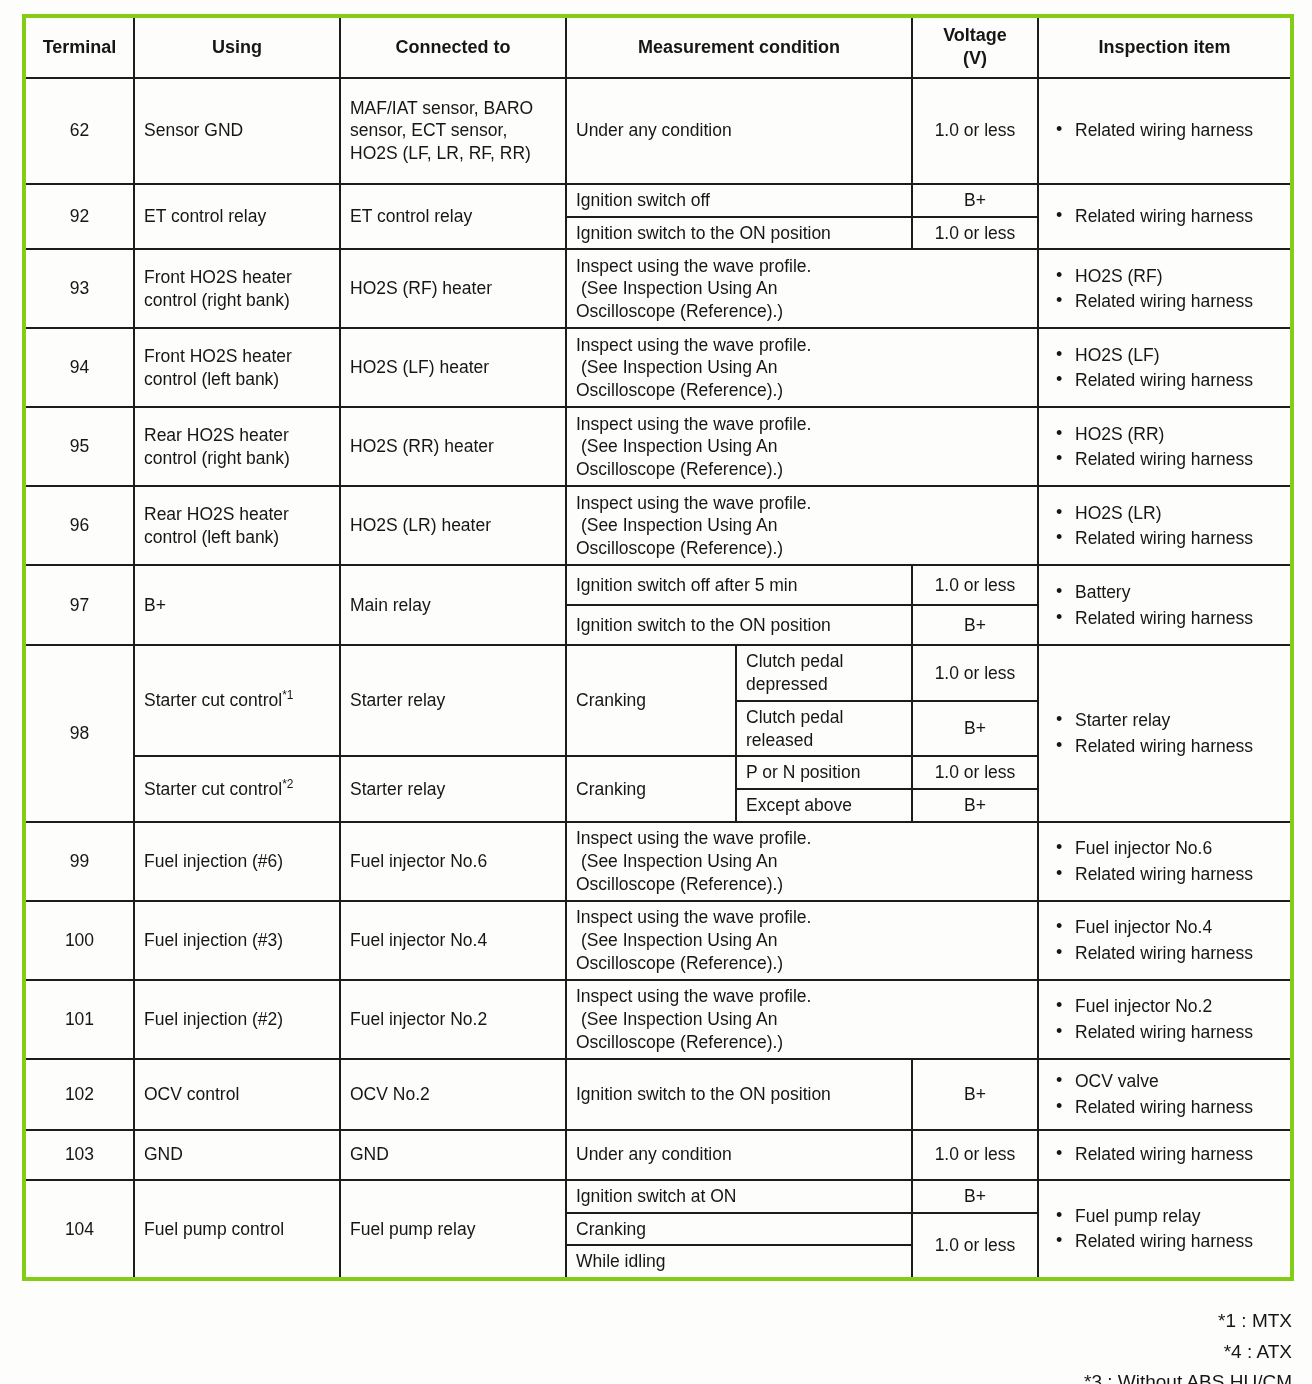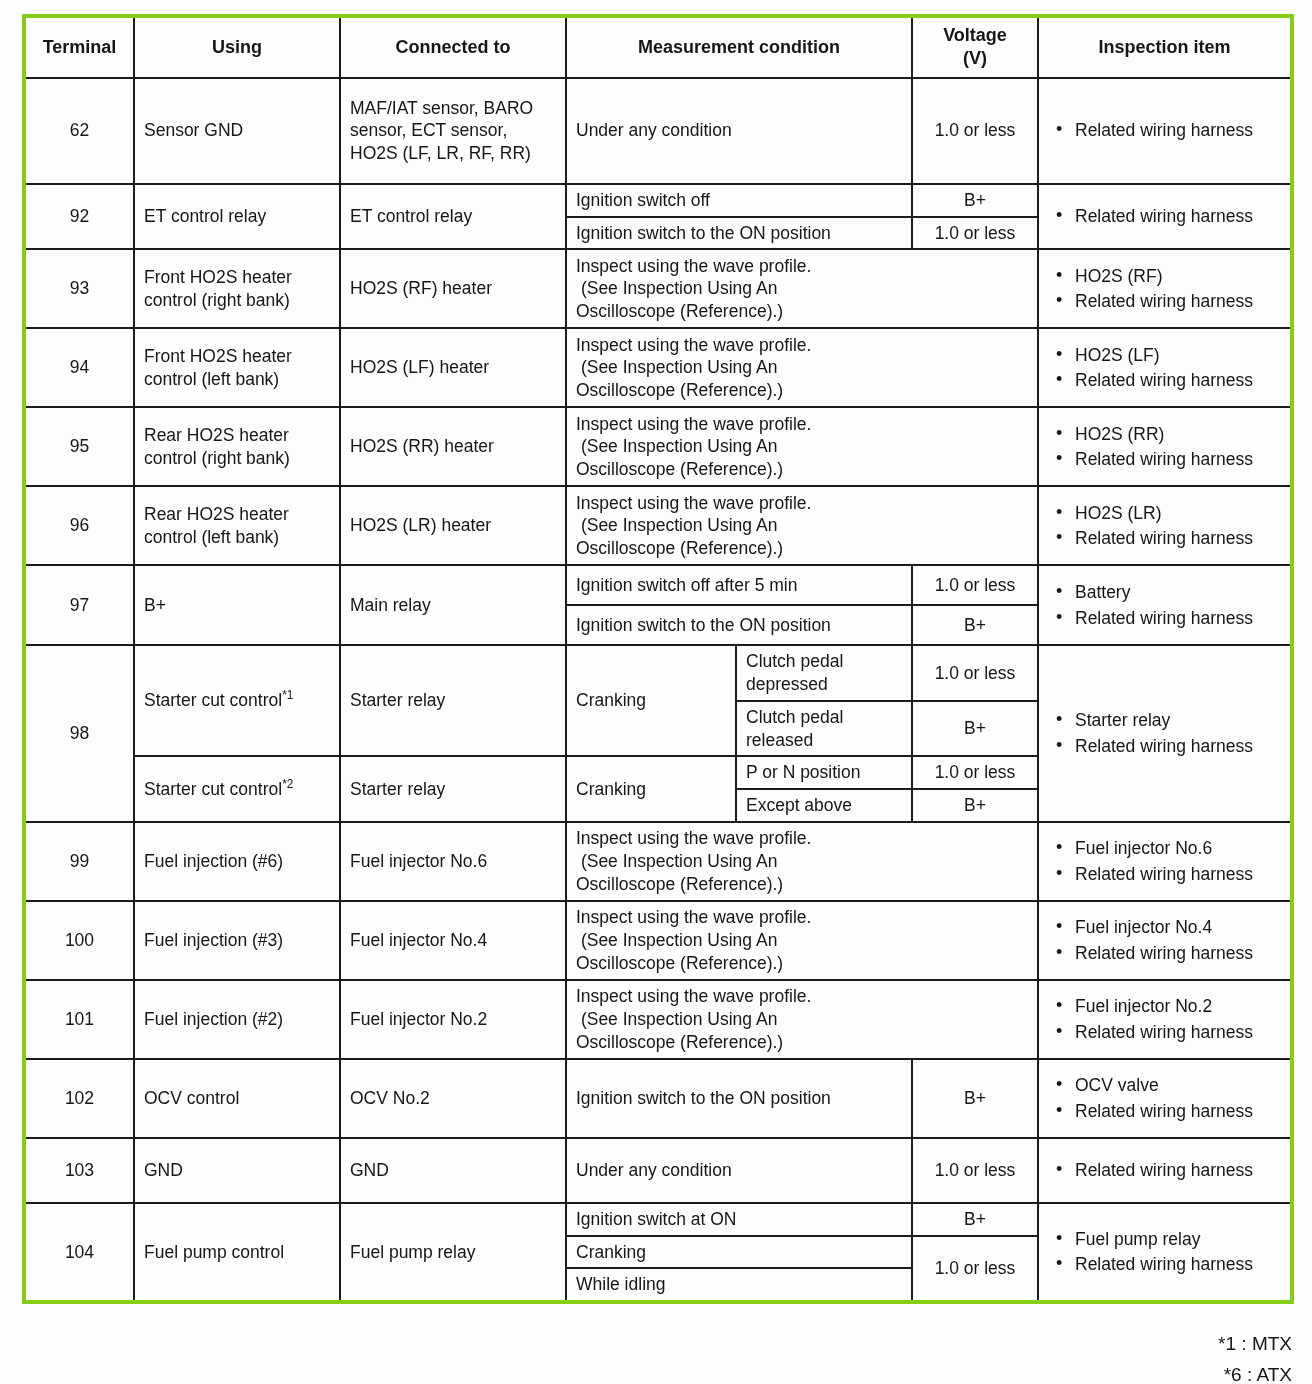--- a/index.html
+++ b/index.html
@@ -249,35 +249,35 @@
  (See Inspection Using An
 Oscilloscope (Reference).)</td>
         <td>
           <ul class="insp">
             <li>Fuel injector No.2</li>
             <li>Related wiring harness</li>
           </ul>
         </td>
       </tr>
 
-      <tr style="height:79px">
+      <tr style="height:71px">
         <td class="c-center">102</td>
         <td>OCV control</td>
         <td>OCV No.2</td>
         <td colspan="2">Ignition switch to the ON position</td>
         <td class="c-center">B+</td>
         <td>
           <ul class="insp">
             <li>OCV valve</li>
             <li>Related wiring harness</li>
           </ul>
         </td>
       </tr>
 
-      <tr style="height:65px">
+      <tr style="height:50px">
         <td class="c-center">103</td>
         <td>GND</td>
         <td>GND</td>
         <td colspan="2">Under any condition</td>
         <td class="c-center">1.0 or less</td>
         <td>
           <ul class="insp">
               <li>Related wiring harness</li>
             </ul>
         </td>
@@ -302,16 +302,16 @@
       </tr>
       <tr style="height:32px">
         <td colspan="2">While idling</td>
       </tr>
 
     </tbody>
   </table>
 
   <div class="footnotes">
     <div>*1 : MTX</div>
-    <div>*6 : ATX</div>
+    <div>*4 : ATX</div>
     <div>*3 : Without ABS HU/CM</div>
   </div>
 </div>
 
 </body></html>

